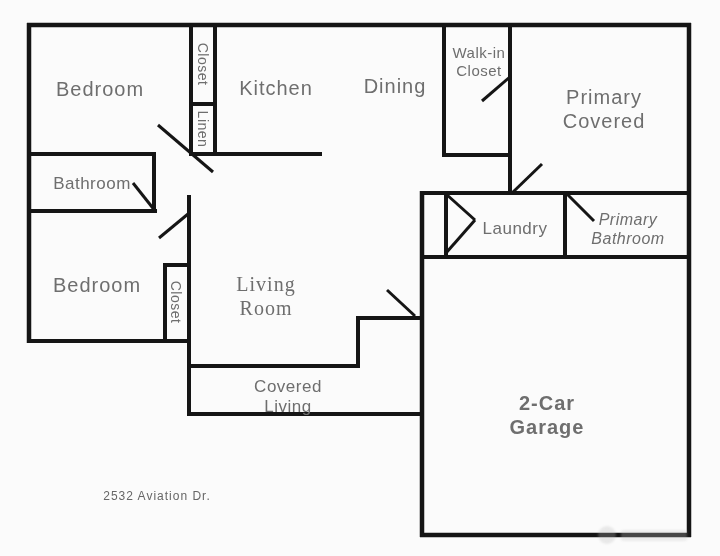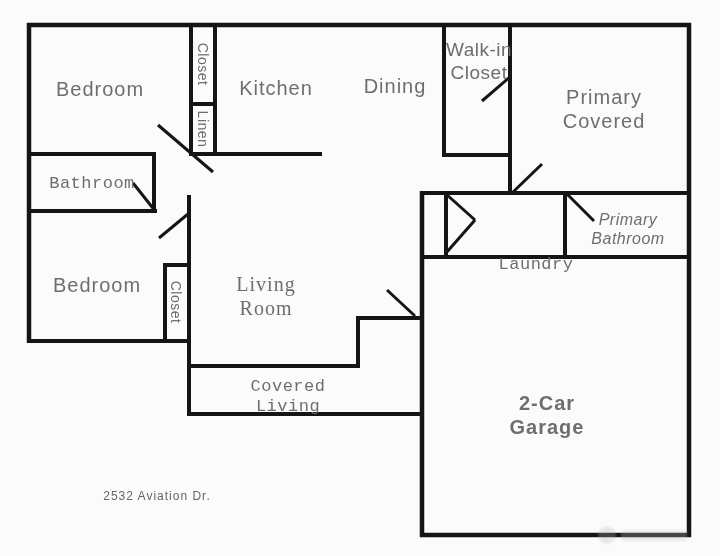--- a/index.html
+++ b/index.html
@@ -28,23 +28,23 @@
     line-height:1.2;
     letter-spacing:1px;
     white-space:nowrap;
   }
   .label.wrap{white-space:normal;}
   .label.vert{
     transform:translate(-50%,-50%) rotate(90deg);
     letter-spacing:0.5px;
   }
   .f20{font-size:20px;}
-  .f17{font-size:17px;letter-spacing:0.5px;font-family:Liberation Mono, monospace;}
+  .f17{font-size:17px;letter-spacing:0.5px;}
   .f16{font-size:16px;letter-spacing:0.5px;font-style:italic;}
-  .f15{font-size:19px;letter-spacing:0.5px;text-align:center;}
+  .f15{font-size:15px;letter-spacing:0.5px;text-align:center;}
   .f14{font-size:14px;}
   .address{
     position:absolute;
     transform:translate(-50%,-50%);
     color:var(--address);
     font-size:12px;
     letter-spacing:1px;
     white-space:nowrap;
   }
   .watermark{
@@ -112,21 +112,21 @@
   </svg>
 
   <div class="label f20" style="left:100px;top:89px;">Bedroom</div>
   <div class="label f14 vert" style="left:203px;top:64px;">Closet</div>
   <div class="label f14 vert" style="left:203px;top:129px;">Linen</div>
   <div class="label f20" style="left:276px;top:88px;">Kitchen</div>
   <div class="label f20" style="left:388px;top:86px;margin-left:7px;">Dining</div>
   <div class="label f15 wrap" style="left:479px;top:62px;width:70px;">Walk-in Closet</div>
   <div class="label f20 wrap" style="left:604px;top:109px;width:100px;">Primary Covered</div>
   <div class="label f17" style="left:92px;top:184px;">Bathroom</div>
-  <div class="label f17" style="left:536px;top:229px;margin-top:36px;">Laundry</div>
+  <div class="label f17" style="left:515px;top:229px;">Laundry</div>
   <div class="label f16 wrap" style="left:628px;top:229px;width:86px;">Primary Bathroom</div>
   <div class="label f20" style="left:97px;top:285px;">Bedroom</div>
   <div class="label f14 vert" style="left:176px;top:302px;">Closet</div>
   <div class="label f20 wrap" style="left:266px;top:296px;width:74px;font-family:Liberation Serif, serif;">Living Room</div>
   <div class="label f17 wrap" style="left:288px;top:397px;width:84px;">Covered Living</div>
   <div class="label f20 wrap" style="left:547px;top:415px;width:86px;font-weight:bold;">2-Car Garage</div>
 
   <div class="address" style="left:157px;top:496px;">2532 Aviation Dr.</div>
 
   <div class="watermark">

